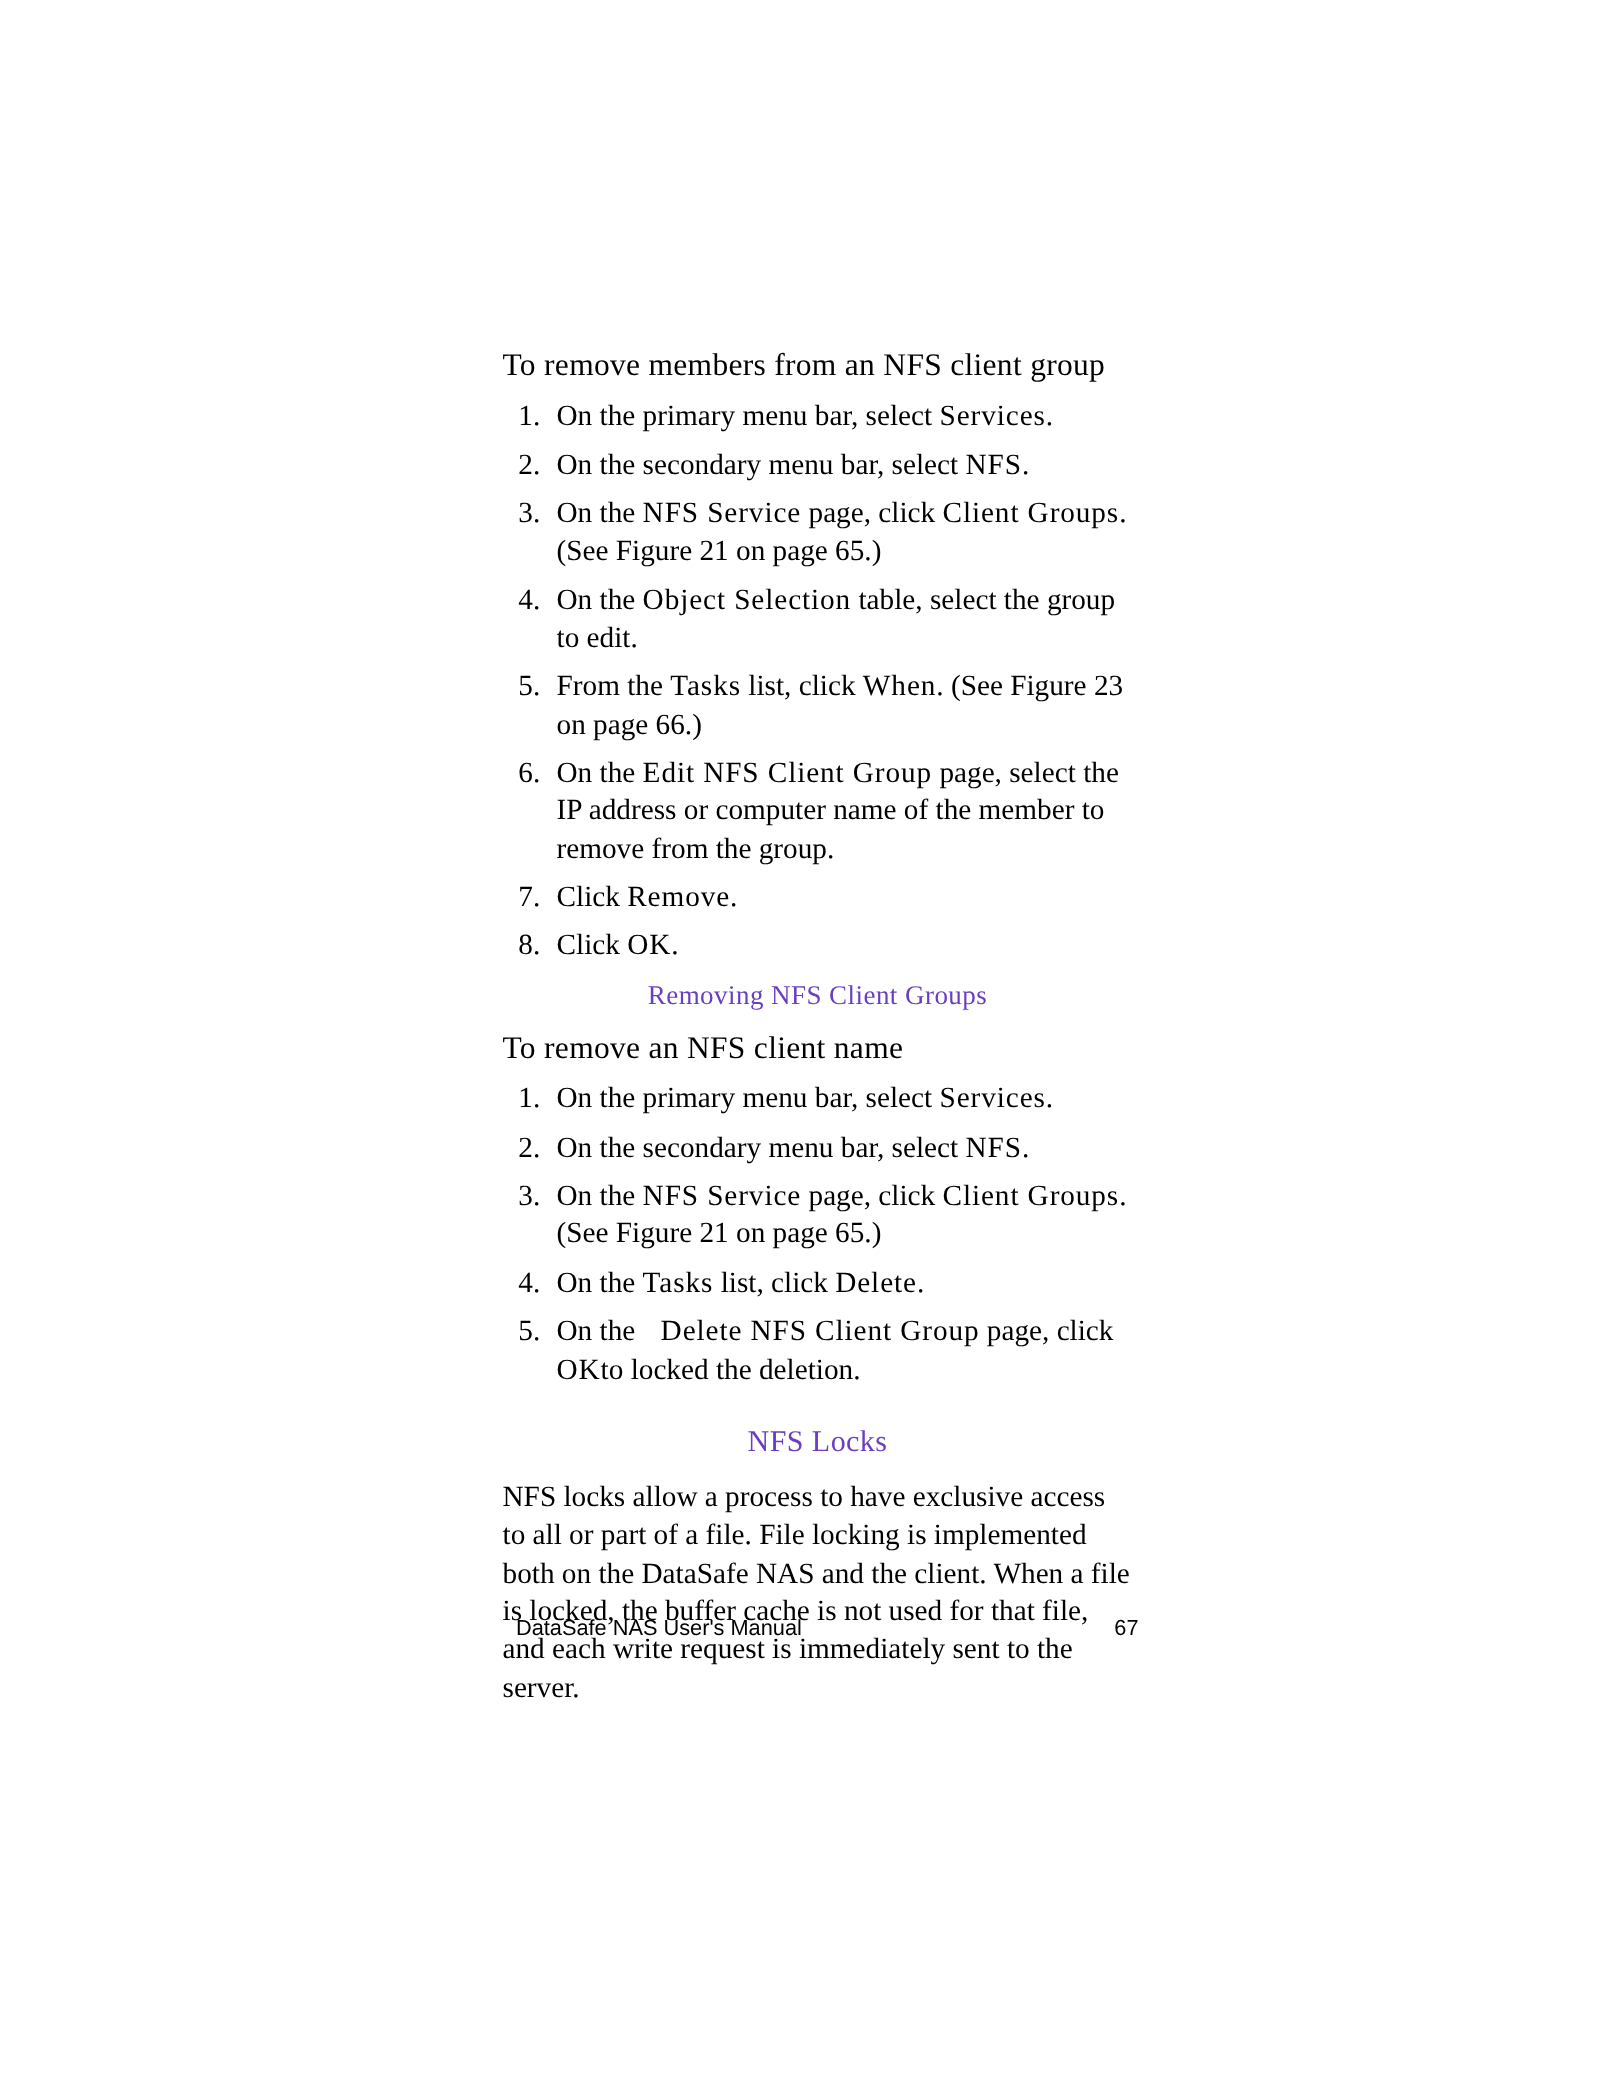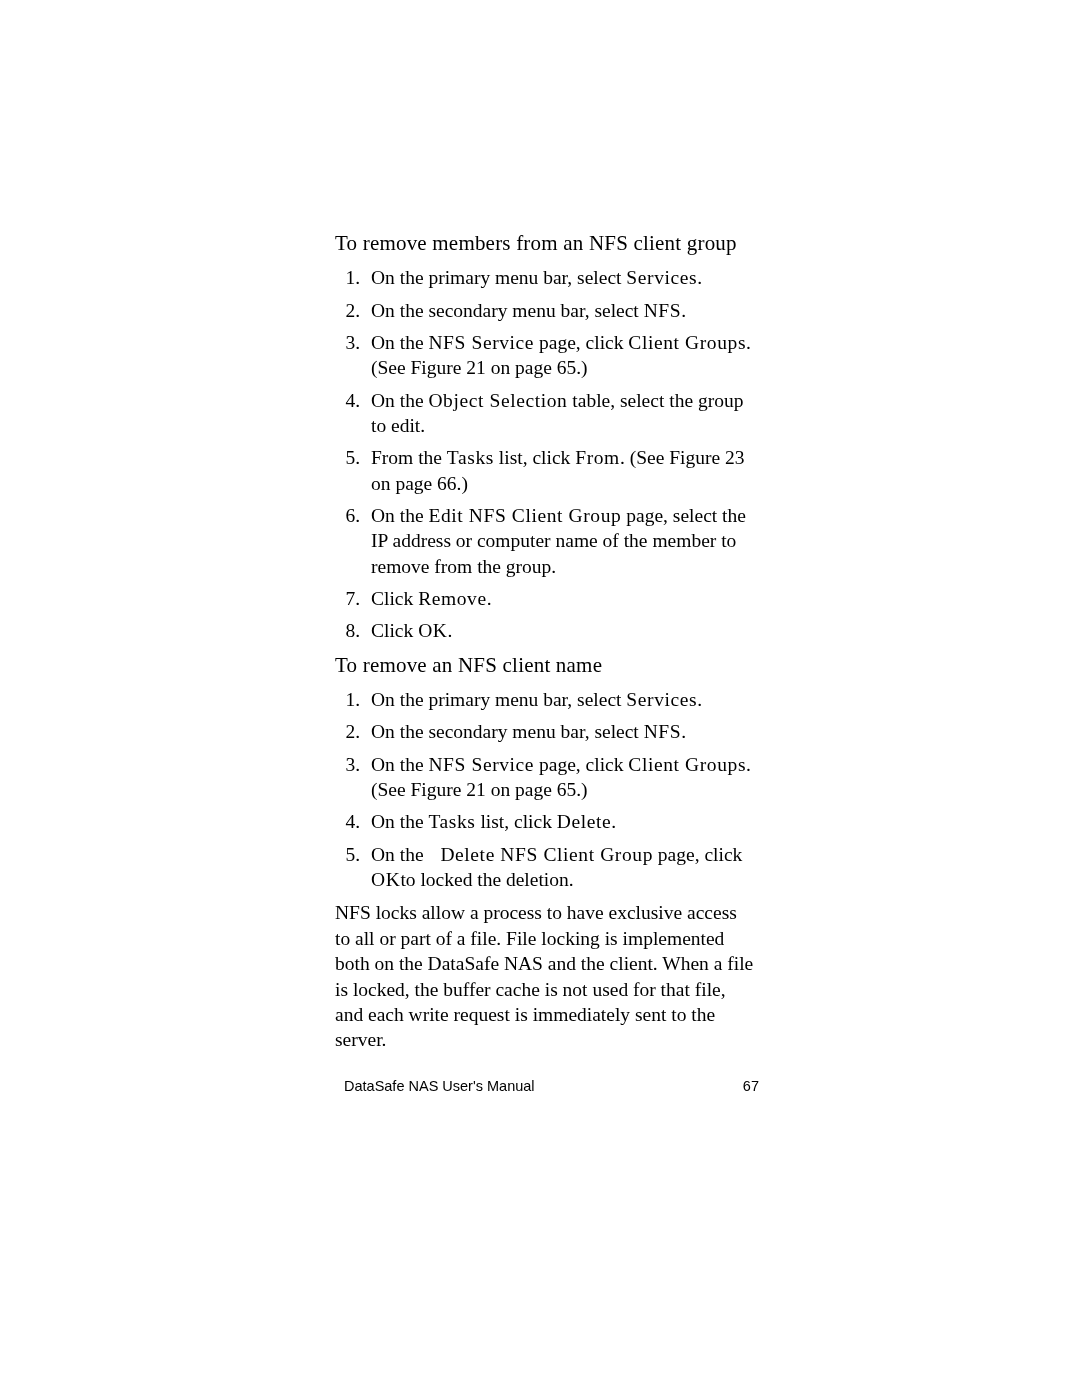--- a/index.html
+++ b/index.html
@@ -73,36 +73,38 @@
 
 <div class="page">
   <div class="content">
 
     <div class="heading">To remove members from an NFS client group</div>
     <ol class="steps">
         <li><span>On the primary menu bar, select </span><span style="letter-spacing: 0.6px;">Services</span><span>.</span></li>
         <li><span>On the secondary menu bar, select </span><span style="letter-spacing: 0.6px;">NFS</span><span>.</span></li>
         <li><span>On the </span><span style="letter-spacing: 0.6px;">NFS Service</span><span> page, click </span><span style="letter-spacing: 0.6px;">Client Groups</span><span>. (See Figure 21 on page 65.)</span></li>
         <li><span>On the </span><span style="letter-spacing: 0.6px;">Object Selection</span><span> table, select the group to edit.</span></li>
-        <li><span>From the </span><span style="letter-spacing: 0.6px;">Tasks</span><span> list, click </span><span style="letter-spacing: 0.6px;">From</span><span>. (See Figure 23 on page 66.)</span></li>
+        <li><span>From the </span><span style="letter-spacing: 0.6px;">Tasks</span><span> list, click </span><span style="letter-spacing: 0.6px;">When</span><span>. (See Figure 23 on page 66.)</span></li>
         <li><span>On the </span><span style="letter-spacing: 0.6px;">Edit NFS Client Group</span><span> page, select the IP address or computer name of the member to remove from the group.</span></li>
         <li><span>Click </span><span style="letter-spacing: 0.6px;">Remove</span><span>.</span></li>
         <li><span>Click </span><span style="letter-spacing: 0.6px;">OK</span><span>.</span></li>
       </ol>
 
+    <div class="sec-title">Removing NFS Client Groups</div>
 
     <div class="heading">To remove an NFS client name</div>
     <ol class="steps">
         <li><span>On the primary menu bar, select </span><span style="letter-spacing: 0.6px;">Services</span><span>.</span></li>
         <li><span>On the secondary menu bar, select </span><span style="letter-spacing: 0.6px;">NFS</span><span>.</span></li>
         <li><span>On the </span><span style="letter-spacing: 0.6px;">NFS Service</span><span> page, click </span><span style="letter-spacing: 0.6px;">Client Groups</span><span>. (See Figure 21 on page 65.)</span></li>
         <li><span>On the </span><span style="letter-spacing: 0.6px;">Tasks</span><span> list, click </span><span style="letter-spacing: 0.6px;">Delete</span><span>.</span></li>
         <li><span>On the </span><span style="letter-spacing: 0.6px; margin-left: 12px;">Delete NFS Client Group</span><span> page, click </span><span style="letter-spacing: 0.6px;">OK</span><span>to locked the deletion.</span></li>
       </ol>
 
+    <div class="sec-title big">NFS Locks</div>
 
     <p class="body-para">NFS locks allow a process to have exclusive access to all or part of a file. File locking is implemented both on the DataSafe NAS and the client. When a file is locked, the buffer cache is not used for that file, and each write request is immediately sent to the server.</p>
 
   </div>
 
   <div class="footer">
     <span>DataSafe NAS User's Manual</span>
     <span class="footer-num">67</span>
   </div>
 </div>

